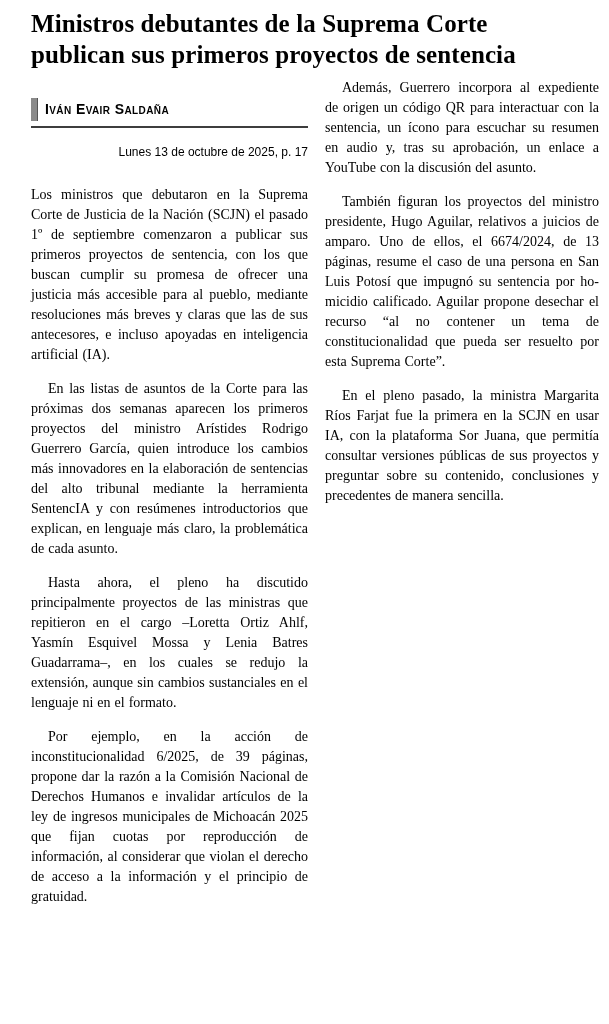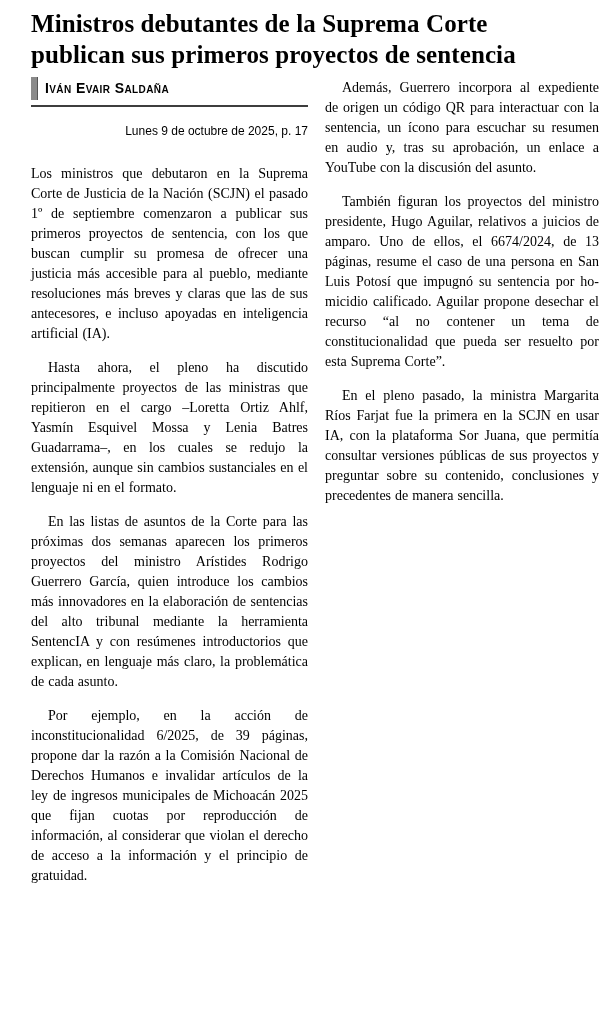--- a/index.html
+++ b/index.html
@@ -32,21 +32,21 @@
     display: flex;
     gap: 17px;
     margin-top: 0;
   }
   .col-left { width: 277px; flex: none; }
   .col-right { width: 274px; flex: none; }
 
   .byline-row {
     display: flex;
     align-items: center;
-    margin-top: 7px;
+    margin-top: 28px;
     padding-bottom: 5px;
     border-bottom: 2px solid var(--rule);
   }
   .byline-bar {
     width: 7px; height: 23px;
     background: var(--byline-bar);
     border-right: 1px solid #555;
     margin-right: 7px;
     flex: none;
   }
@@ -88,27 +88,27 @@
   <div class="columns">
 
     <div class="col col-left">
 
       <div class="byline-row">
         <span class="byline-bar"></span>
         <span class="byline-name">Iván Evair Saldaña</span>
       </div>
 
       <div class="dateline">
-        <div>Lunes 9 de octubre de 2025, p. 17</div>
+        <div>Lunes 13 de octubre de 2025, p. 17</div>
       </div>
 
       <div class="paras">
           <p>Los ministros que debutaron en la Suprema Corte de Justicia de la Nación (SCJN) el pasado 1º de septiembre comenzaron a publicar sus primeros proyectos de sentencia, con los que buscan cumplir su promesa de ofrecer una justicia más accesible para al pueblo, mediante resoluciones más breves y claras que las de sus antecesores, e incluso apoyadas en inteligencia artificial (IA).</p>
+          <p>En las listas de asuntos de la Corte para las próximas dos semanas aparecen los primeros proyectos del ministro Arístides Rodrigo Guerrero García, quien introduce los cambios más innovadores en la elaboración de sentencias del alto tribunal mediante la herramienta SentencIA y con resúmenes introductorios que explican, en lenguaje más claro, la problemática de cada asunto.</p>
           <p>Hasta ahora, el pleno ha discutido principalmente proyectos de las ministras que repitieron en el cargo –Loretta Ortiz Ahlf, Yasmín Esquivel Mossa y Lenia Batres Guadarrama–, en los cuales se redujo la extensión, aunque sin cambios sustanciales en el lenguaje ni en el formato.</p>
-          <p>En las listas de asuntos de la Corte para las próximas dos semanas aparecen los primeros proyectos del ministro Arístides Rodrigo Guerrero García, quien introduce los cambios más innovadores en la elaboración de sentencias del alto tribunal mediante la herramienta SentencIA y con resúmenes introductorios que explican, en lenguaje más claro, la problemática de cada asunto.</p>
           <p>Por ejemplo, en la acción de inconstitucionalidad 6/2025, de 39 páginas, propone dar la razón a la Comisión Nacional de Derechos Humanos e invalidar artículos de la ley de ingresos municipales de Michoacán 2025 que fijan cuotas por reproducción de información, al considerar que violan el derecho de acceso a la información y el principio de gratuidad.</p>
         </div>
     </div>
 
     <div class="col col-right">
       <div class="paras paras-right">
           <p>Además, Guerrero incorpora al expediente de origen un código QR para interactuar con la sentencia, un ícono para escuchar su resumen en audio y, tras su aprobación, un enlace a YouTube con la discusión del asunto.</p>
           <p>También figuran los proyectos del ministro presidente, Hugo Aguilar, relativos a juicios de amparo. Uno de ellos, el 6674/2024, de 13 páginas, resume el caso de una persona en San Luis Potosí que impugnó su sentencia por ho-micidio calificado. Aguilar propone desechar el recurso “al no contener un tema de constitucionalidad que pueda ser resuelto por esta Suprema Corte”.</p>
           <p>En el pleno pasado, la ministra Margarita Ríos Farjat fue la primera en la SCJN en usar IA, con la plataforma Sor Juana, que permitía consultar versiones públicas de sus proyectos y preguntar sobre su contenido, conclusiones y precedentes de manera sencilla.</p>
         </div>

